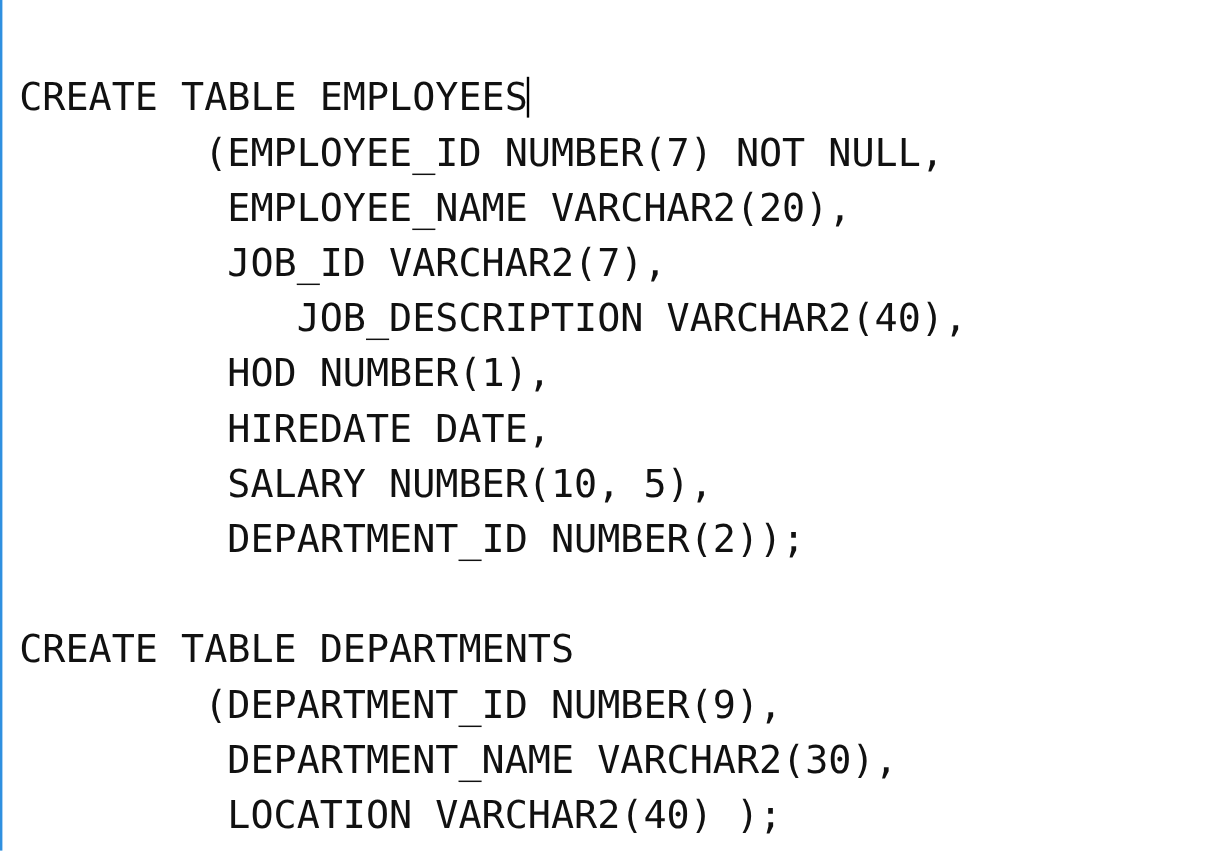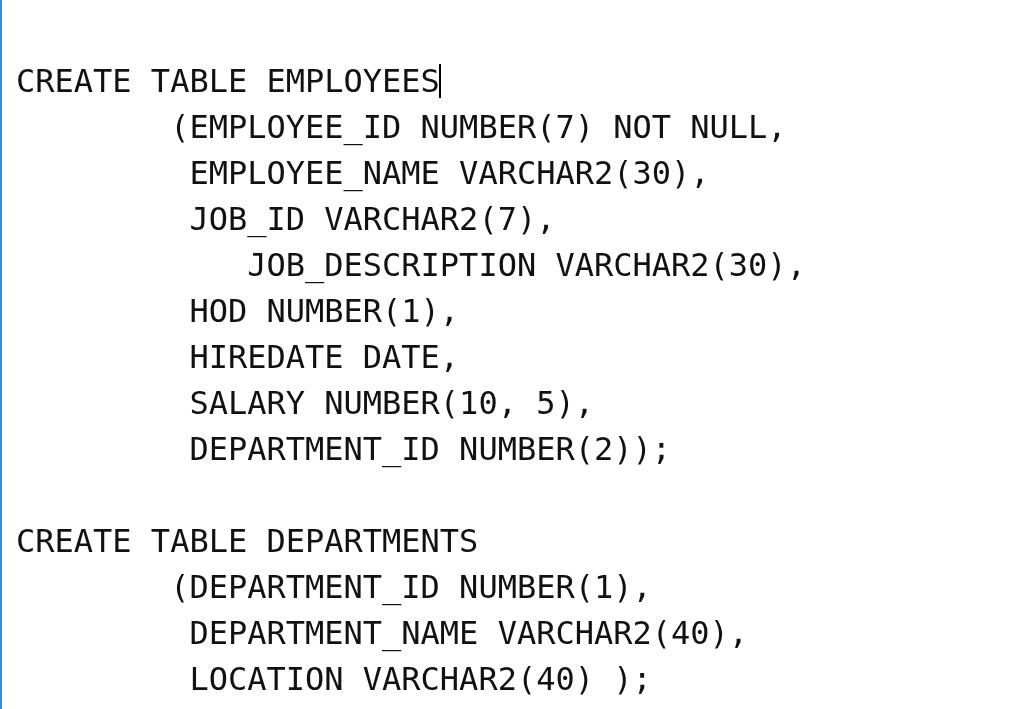--- a/index.html
+++ b/index.html
@@ -37,25 +37,25 @@
     height: 34px;
     background: #000;
   }
 </style>
 </head>
 <body>
 
 <div class="editor">
 <span>CREATE TABLE EMPLOYEES</span><span class="caret"></span><span></span>
 <span>        (EMPLOYEE_ID NUMBER(7) NOT NULL,</span>
-<span>         EMPLOYEE_NAME VARCHAR2(30),</span>
+<span>         EMPLOYEE_NAME VARCHAR2(20),</span>
 <span>         JOB_ID VARCHAR2(7),</span>
-<span>            JOB_DESCRIPTION VARCHAR2(30),</span>
+<span>            JOB_DESCRIPTION VARCHAR2(40),</span>
 <span>         HOD NUMBER(1),</span>
 <span>         HIREDATE DATE,</span>
 <span>         SALARY NUMBER(10, 5),</span>
 <span>         DEPARTMENT_ID NUMBER(2));</span>
 <span></span>
 <span>CREATE TABLE DEPARTMENTS</span>
-<span>        (DEPARTMENT_ID NUMBER(1),</span>
-<span>         DEPARTMENT_NAME VARCHAR2(40),</span>
+<span>        (DEPARTMENT_ID NUMBER(9),</span>
+<span>         DEPARTMENT_NAME VARCHAR2(30),</span>
 <span>         LOCATION VARCHAR2(40) );</span>
 </div>
 
 </body></html>

